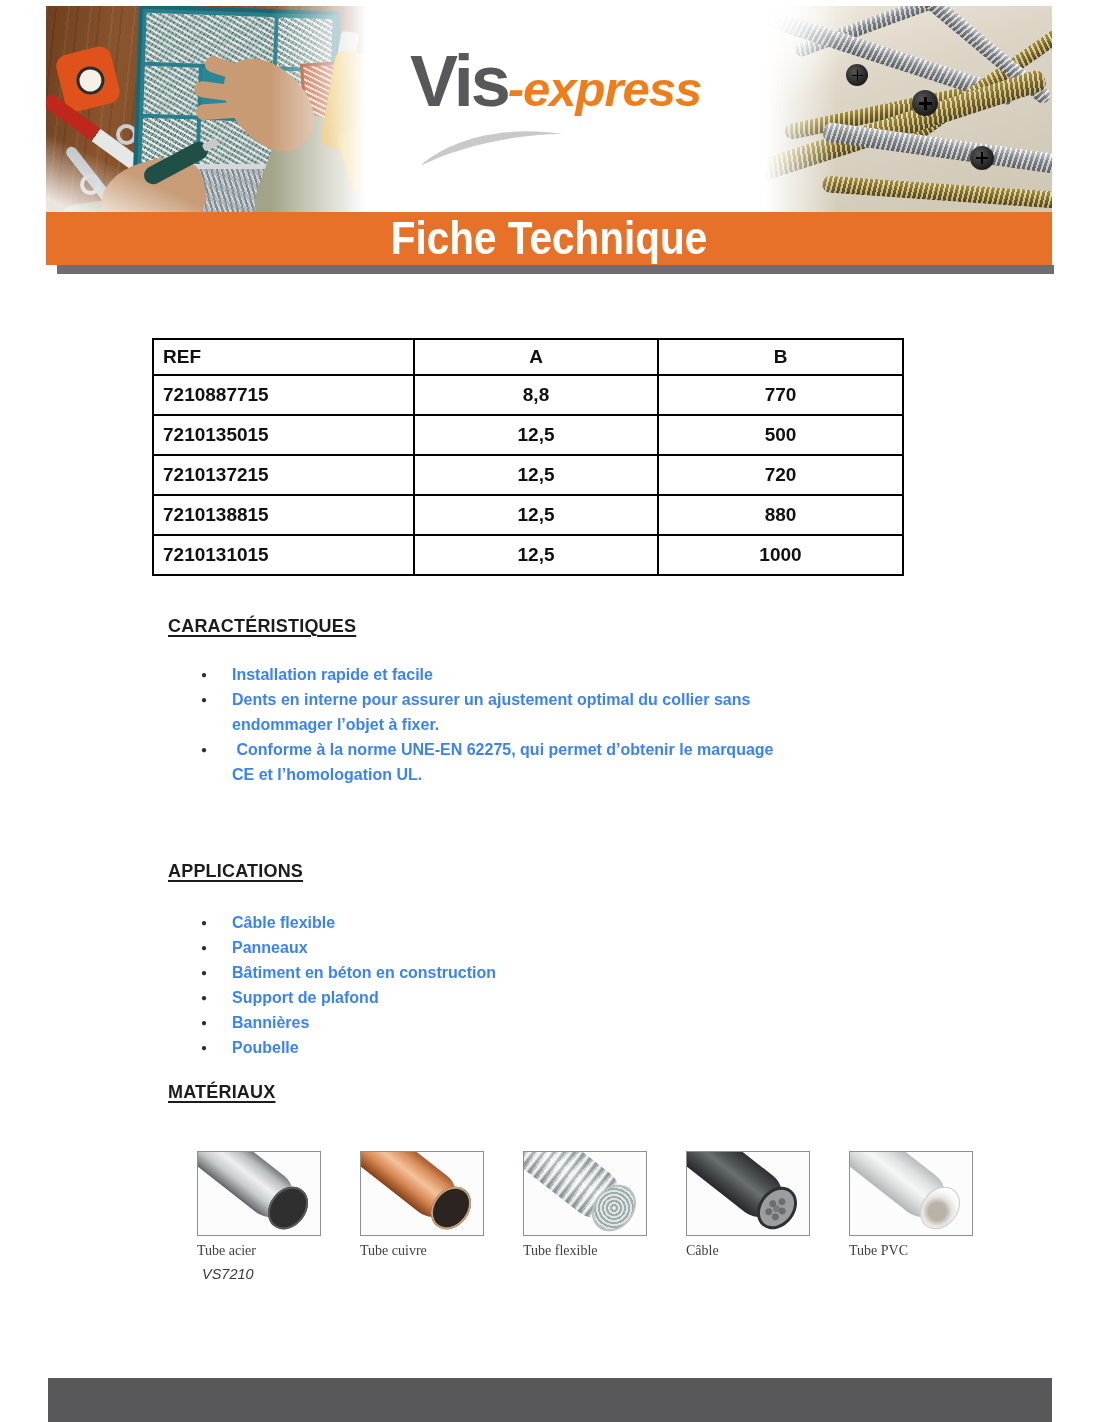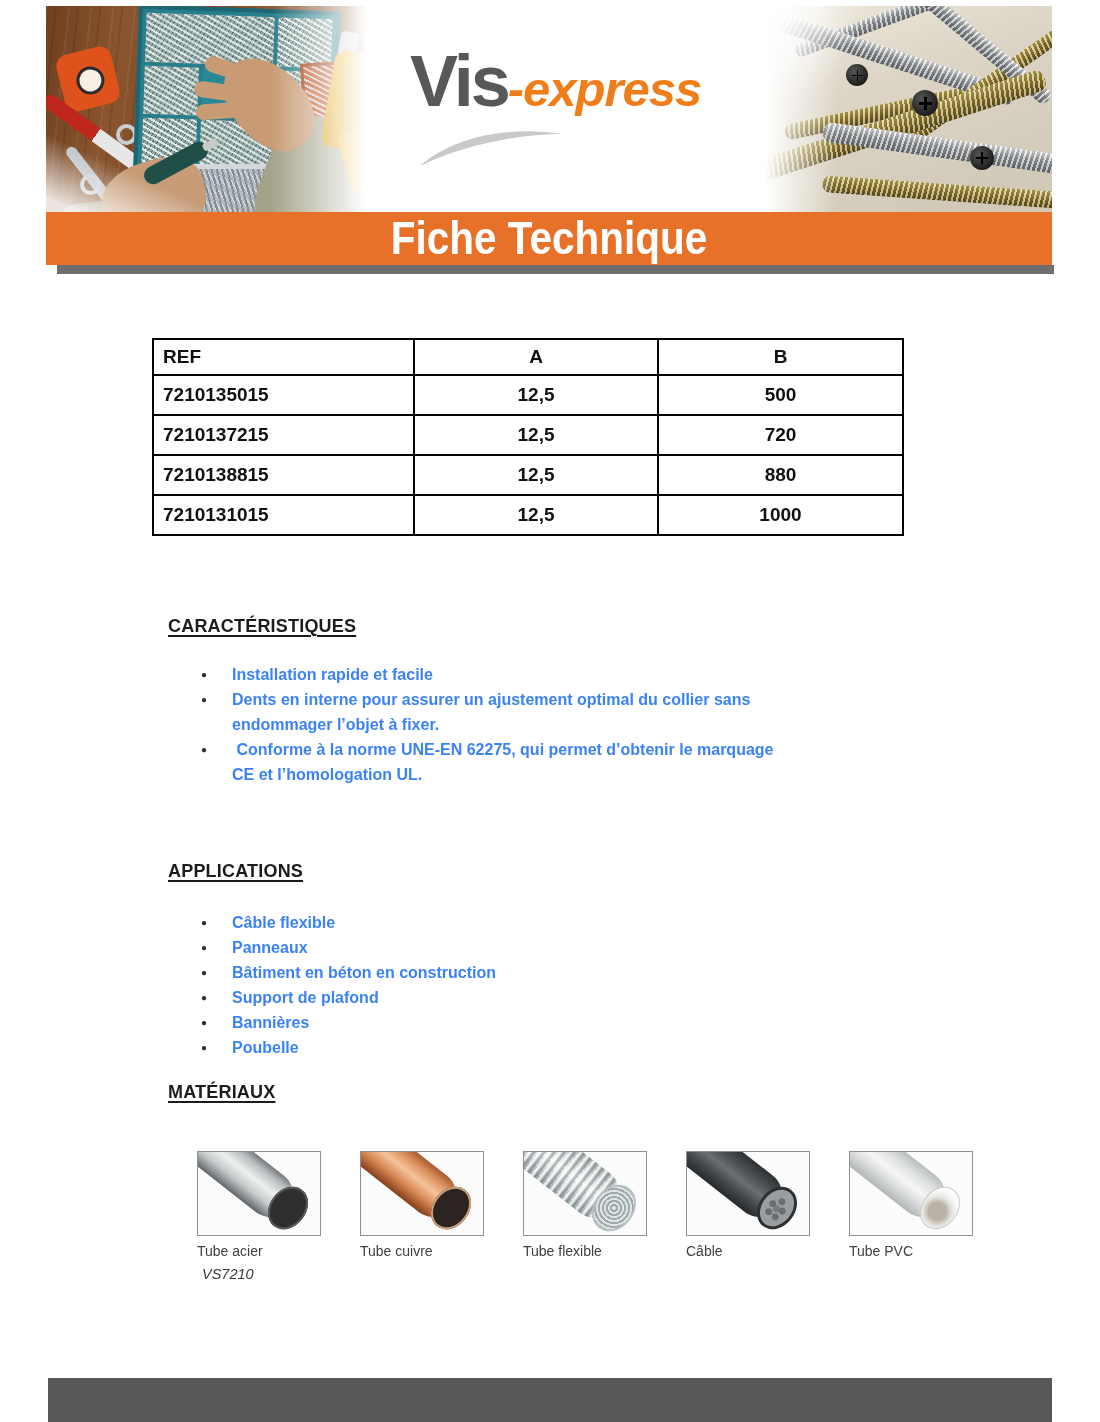--- a/index.html
+++ b/index.html
@@ -105,21 +105,21 @@
 
   .blist{position:absolute;left:168px;margin:0;padding:0;list-style:none;width:672px;}
   #l-carac{top:662px;} #l-app{top:910px;}
   .blist li{position:relative;padding-left:64px;line-height:25px;font-size:16px;font-weight:bold;color:#3b82f6;}
   .blist li::before{content:"\25CF";position:absolute;left:33px;top:0;font-size:10px;line-height:25px;color:#2f2f2f;}
   .li-text{white-space:pre-wrap;display:inline-block;vertical-align:top;}
   #l-carac li:nth-child(3) .li-text{max-width:560px;}
 
   
   .materials{position:absolute;left:197px;top:1151px;display:flex;gap:23px;}
-  .mat-card{width:140px;}
+  .mat-card{width:140px;font-family:Liberation Serif, serif;}
   .mat-img{position:relative;width:122px;height:83px;border:1px solid #8f8f8f;background:#fcfcfc;overflow:hidden;}
   .tube{position:absolute;width:230px;height:46px;border-radius:23px;left:-140px;top:33px;
         transform-origin:100% 50%;transform:rotate(38deg);}
   .tube-end{position:absolute;width:36px;height:46px;border-radius:50%;left:72px;top:33px;transform:rotate(38deg);}
   .g-acier .tube{background:linear-gradient(to bottom,#75797b,#b9bdbe 18%,#eef0f0 45%,#c7cbcc 70%,#7e8284 92%,#5f6365);}
   .g-acier .tube-end{background:#2f2f2f;box-shadow:inset 0 0 0 2px #55595b;}
   .g-cuivre .tube{background:linear-gradient(to bottom,#a65a2e,#d98e5c 20%,#f4c39b 45%,#d98a56 70%,#9c5328 92%,#7e401c);}
   .g-cuivre .tube-end{background:#2b2420;box-shadow:inset 0 0 0 2px #caa07c;}
   .g-flexible .tube{height:50px;border-radius:25px;top:31px;
     background:repeating-linear-gradient(90deg,rgba(255,255,255,.8) 0 2px,rgba(125,135,137,.5) 4px 6px,rgba(255,255,255,.2) 6px 8px),
@@ -213,20 +213,25 @@
   <table class="spec-table">
     <thead>
       <tr id="spec-head-row">
           <th class="c-ref">REF</th>
           <th class="c-a">A</th>
           <th class="c-b">B</th>
         </tr>
     </thead>
     <tbody id="spec-body">
         <tr>
+          <td class="c-ref">7210887715</td>
+          <td class="c-a">8,8</td>
+          <td class="c-b">770</td>
+        </tr>
+        <tr>
           <td class="c-ref">7210135015</td>
           <td class="c-a">12,5</td>
           <td class="c-b">500</td>
         </tr>
         <tr>
           <td class="c-ref">7210137215</td>
           <td class="c-a">12,5</td>
           <td class="c-b">720</td>
         </tr>
         <tr>

